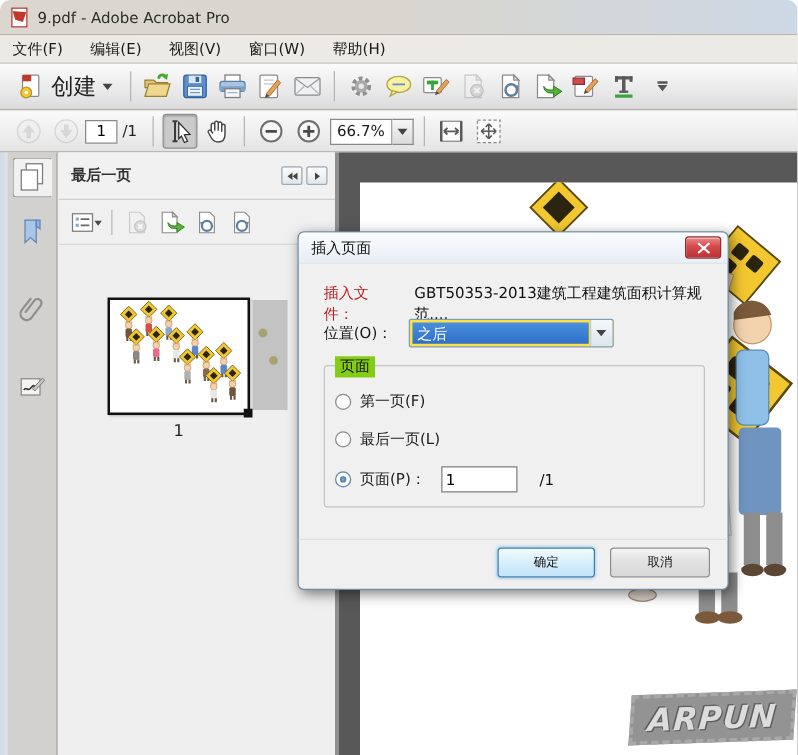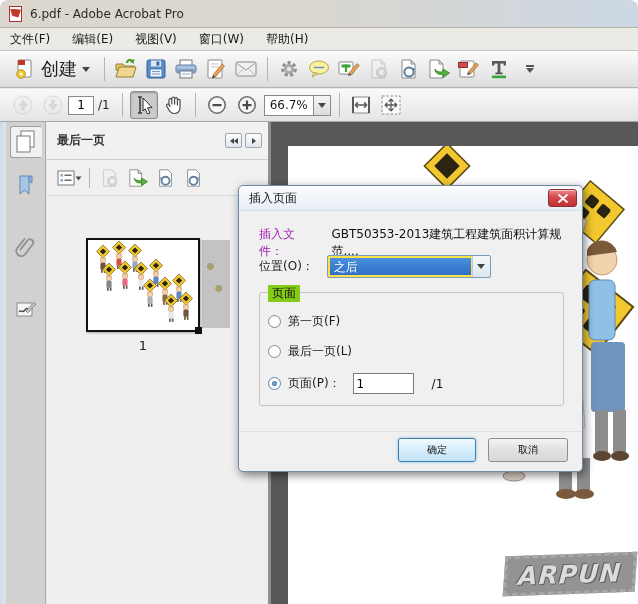--- a/index.html
+++ b/index.html
@@ -73,21 +73,21 @@
   
   .dialog { position:absolute; left:238px; top:185px; width:345px; height:287px; background:#f0f0f0;
     border:1px solid #6e8ca6; border-radius:5px; box-shadow:2px 3px 10px rgba(0,0,0,.5); z-index:10; }
   .dlg-titlebar { position:absolute; left:0; top:0; width:100%; height:25px; border-radius:5px 5px 0 0;
     background:linear-gradient(#fafcfe,#e7eef5); border-bottom:1px solid #d5dde4; display:flex; align-items:center; }
   .dlg-title { margin-left:10px; font-size:12px; color:#111; }
   .dlg-close { position:absolute; right:5px; top:3px; width:29px; height:18px; border:1px solid #8e3032; border-radius:3px;
     background:linear-gradient(#ee8a8c,#d4494c 45%,#bc3235); display:flex; align-items:center; justify-content:center; box-shadow:inset 0 1px 0 rgba(255,255,255,.5); }
   .dlg-body { position:absolute; left:0; top:25px; width:100%; height:262px; border-radius:0 0 5px 5px; }
   .dlg-row-file { position:absolute; left:20px; top:15px; display:flex; }
-  .dlg-file-label { color:#a21caf; }
+  .dlg-file-label { color:#b91c1c; }
   .dlg-file-value { margin-left:14px; color:#111; }
   .dlg-row-loc { position:absolute; left:20px; top:44px; display:flex; align-items:center; }
   .combo { position:relative; margin-left:13px; width:164px; height:23px; background:#fde047; border:1px solid #7a9ebd; border-radius:2px; display:flex; }
   .combo-sel { position:absolute; left:2px; top:2px; width:141px; height:17px; background:linear-gradient(#4a90dd,#2f6fc8); color:#fff; padding:1px 4px; font-size:12px; }
   .combo-arrow { position:absolute; right:0; top:0; width:18px; height:21px; border-left:1px solid #b7cbdc; background:linear-gradient(#f4f8fb,#dbe6ef); display:flex; align-items:center; justify-content:center; border-radius:0 2px 2px 0; }
   .group { position:absolute; left:20px; top:81px; width:305px; height:114px; border:1px solid #c3c3c3; border-radius:3px; }
   .group-legend { position:absolute; left:8px; top:-8px; background:#84cc16; padding:0 4px; color:#111; }
   .radio-row { position:absolute; left:8px; display:flex; align-items:center; }
   .radio { width:13px; height:13px; border-radius:50%; border:1px solid #8b8b8b; background:radial-gradient(#fff 55%,#e8e8e8); margin-right:7px; position:relative; }
   .radio.checked { border-color:#5d86ac; }
@@ -104,21 +104,21 @@
 </head>
 <body>
 
 <div class="app">
 
   <div class="titlebar">
     <div class="pdf-logo">
       <div class="page"></div>
         <div class="mark"></div>
     </div>
-    <div class="title-text">6.pdf - Adobe Acrobat Pro</div>
+    <div class="title-text">9.pdf - Adobe Acrobat Pro</div>
   </div>
 
   <div class="menubar">
     <span class="menu-item">文件(F)</span>
     <span class="menu-item">编辑(E)</span>
     <span class="menu-item">视图(V)</span>
     <span class="menu-item">窗口(W)</span>
     <span class="menu-item">帮助(H)</span>
   </div>
 

